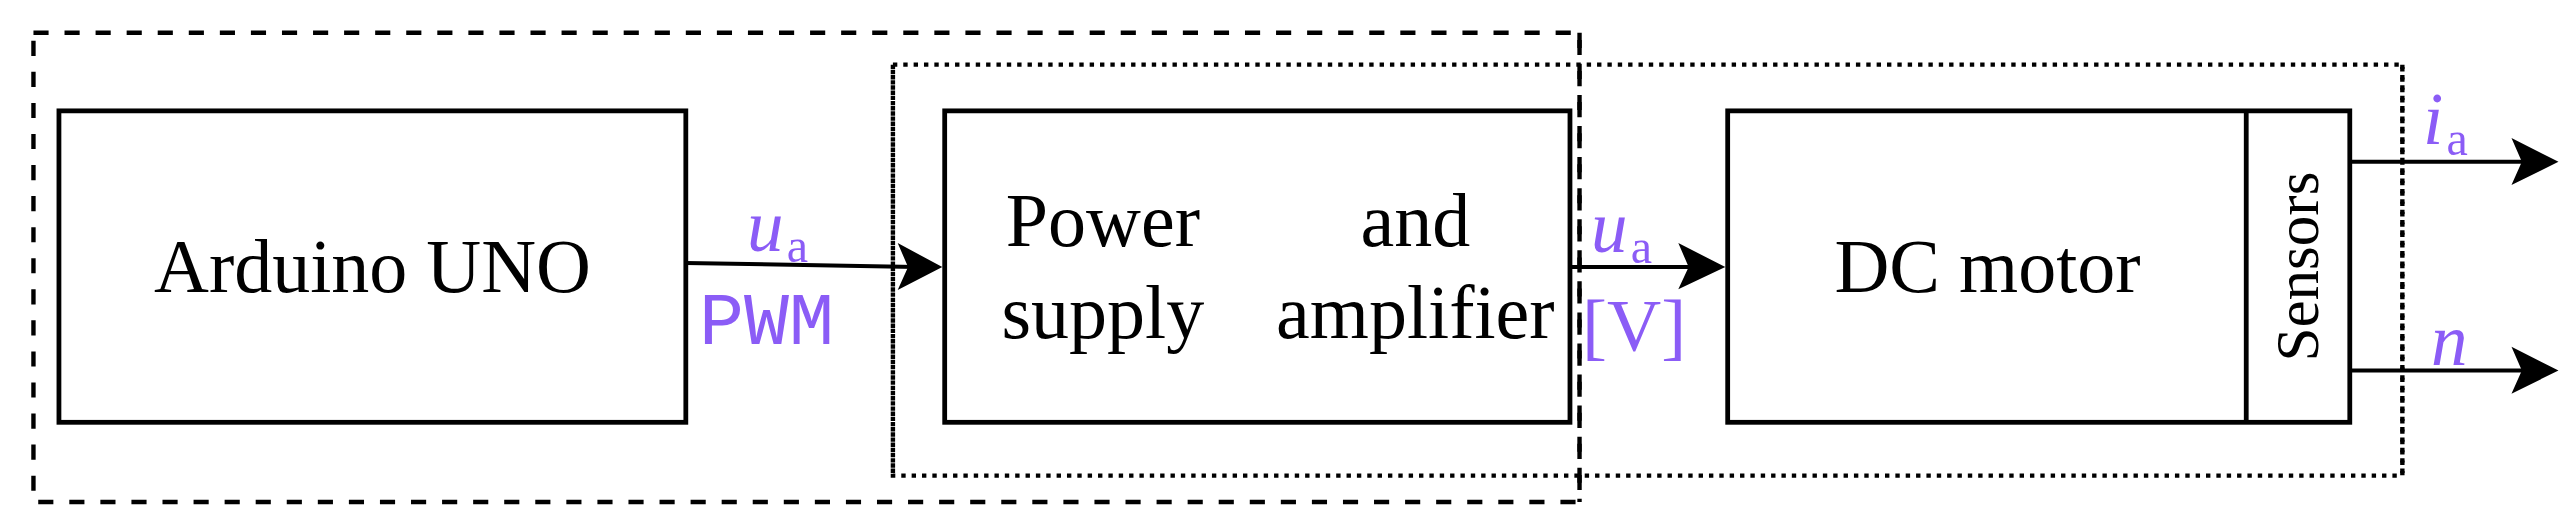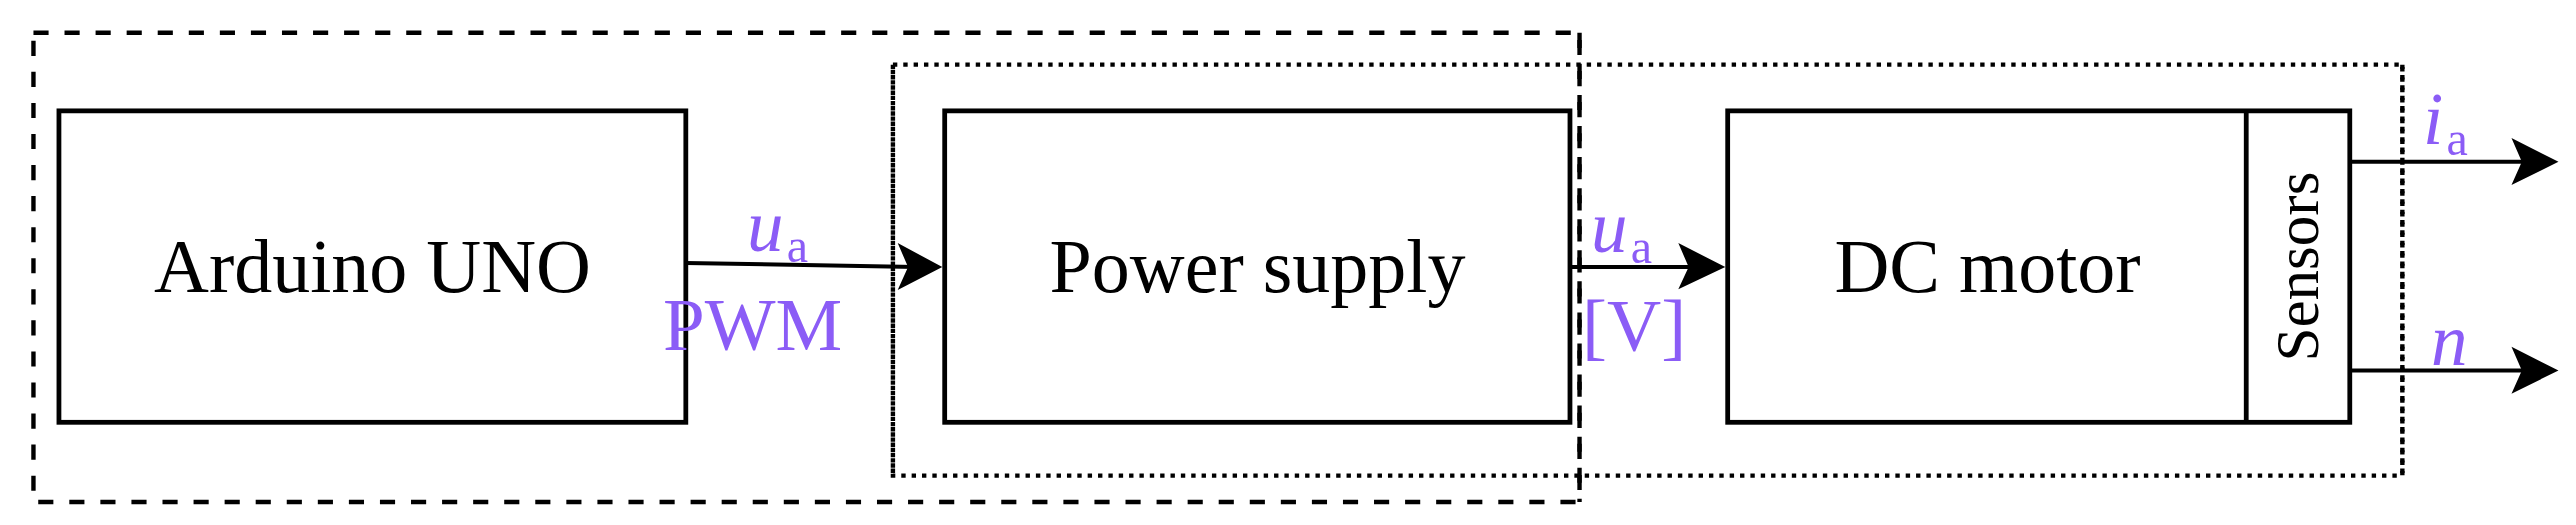--- a/index.html
+++ b/index.html
@@ -122,34 +122,35 @@
 
   <line x1="3016" y1="81" x2="3016" y2="597" stroke="#000" stroke-width="5.5" stroke-dasharray="5.5 7.5"></line>
 </svg>
 
 <div class="block-text" style="left:59px; top:111px; width:627px; height:311px;">
   <span>Arduino UNO</span>
 </div>
 
 <div class="block-text" style="left:945px; top:111px; width:625px; height:311px; flex-direction:row;align-items:center;">
   <span>Power supply</span>
+  <span>and amplifier</span>
 </div>
 
 <div class="block-text" style="left:1728px; top:111px; width:519px; height:311px;align-items:center;">
   <span>DC motor</span>
 </div>
 
 <div class="sensors-label">
   <span>Sensors</span>
 </div>
 
 <div class="lbl" style="left:747px; top:190px;">
   <span class="math">u</span><span class="math-sub">a</span>
 </div>
-<div class="lbl upright" style="left:663px; top:287px;">
+<div class="lbl upright" style="left:699px; top:287px;font-family:Liberation Mono, monospace;">
   <span>PWM</span>
 </div>
 
 <div class="lbl" style="left:1591px; top:191px;">
   <span class="math">u</span><span class="math-sub">a</span>
 </div>
 <div class="lbl upright" style="left:1582px; top:288px;">
   <span>[V]</span>
 </div>
 

